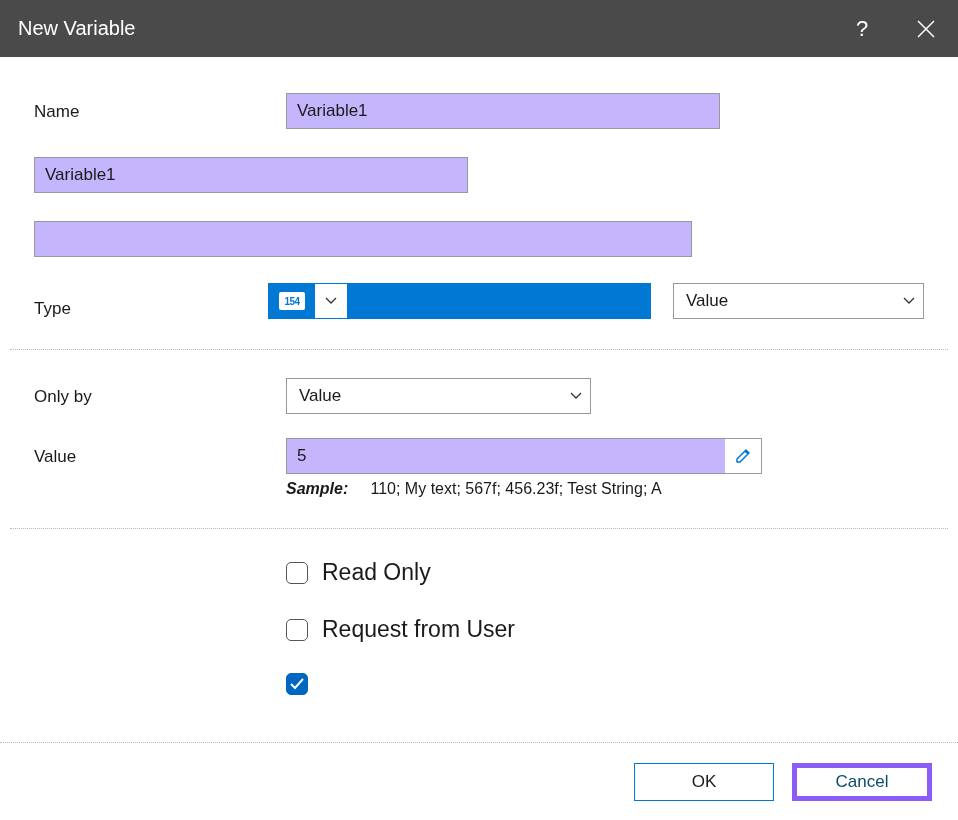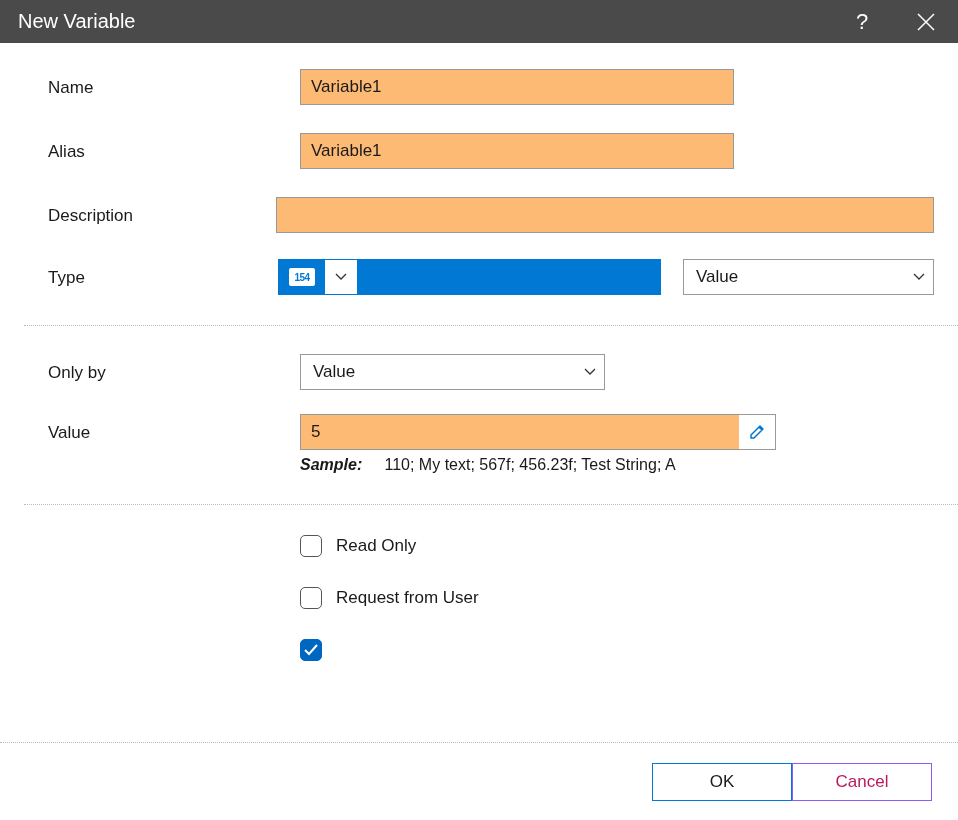--- a/index.html
+++ b/index.html
@@ -1,32 +1,32 @@
 <!DOCTYPE html>
 <html><head>
 <meta charset="utf-8">
 <style>
   * { box-sizing: border-box; }
   html, body { margin: 0; padding: 0; font-family: "Segoe UI", Arial, sans-serif; font-size: 17px; color: #1a1a1a; background: #fff; }
   .dialog { width: 958px; height: 820px; display: flex; flex-direction: column; }
-  .titlebar { background: #4a4a4a; color: #fff; height: 43px; display: flex; align-items: center; padding-left: 18px; }
+  .titlebar { background: #4a4a4a; color: #fff; height: 57px; display: flex; align-items: center; padding-left: 18px; }
   .titlebar-title { flex: 1; font-size: 20px; font-weight: 400; }
   .titlebar-btn { width: 64px; height: 57px; display: flex; align-items: center; justify-content: center; cursor: pointer; }
 
-  .body { flex: 1; padding: 0; overflow: hidden; margin-left: 24px; }
+  .body { flex: 1; padding: 10px; overflow: hidden; }
 
   .row { display: flex; align-items: center; padding: 0 24px; }
   .label { width: 252px; font-size: 17px; padding-top: 2px; }
   .field { flex: 1; }
-  input[type=text] { height: 36px; border: 1px solid #999; padding: 0 10px; font-size: 17px; font-family: inherit; color: #1a1a1a; background: #fdba74; }
+  input[type=text] { height: 36px; border: 1px solid #999; padding: 0 10px; font-size: 17px; font-family: inherit; color: #1a1a1a; background: #c4b5fd; }
 
   .row-name { margin-top: 26px; }
   .row-alias { margin-top: 28px; }
   .row-desc { margin-top: 28px; }
-  .row-type { margin-top: 26px; }
+  .row-type { margin-top: 26px; align-items: flex-end; }
   .row-initby { margin-top: 28px; }
   .row-value { margin-top: 24px; }
   .row-sample { margin-top: 6px; padding-left: 276px; font-size: 16px; }
 
   .w-small { width: 434px; }
   .w-full { width: 658px; }
   .w-med { width: 305px; }
 
   .divider { border-top: 1px dotted #bbb; margin: 30px 0 0 0; }
 
@@ -48,26 +48,26 @@
   .sample-label { font-weight: 700; display: inline-block; width: 80px; font-style: italic; }
   .sample-text { }
 
   .checkrow { display: flex; align-items: center; padding-left: 276px; }
   .checkrow.first { margin-top: 30px; }
   .checkrow + .checkrow { margin-top: 30px; text-align: center; }
   .checkbox { width: 22px; height: 22px; border: 1.5px solid #555; border-radius: 5px; margin-right: 14px; display: flex; align-items: center; justify-content: center; cursor: pointer; flex-shrink: 0; }
   .checkbox.checked { background: #0067c0; border-color: #0067c0; }
   .checkbox svg { display: none; }
   .checkbox.checked svg { display: block; }
-  .checklabel { font-size: 17px; cursor: pointer; }
+  .checklabel { font-size: 23px; cursor: pointer; }
 
-  .footer { height: 78px; border-top: 1px dotted #bbb; display: flex; align-items: center; justify-content: flex-end; padding-right: 26px; }
+  .footer { height: 78px; border-top: 1px dotted #bbb; display: flex; align-items: center; justify-content: flex-end; padding-right: 26px; gap: 18px; }
   .btn { width: 140px; height: 38px; display: inline-flex; align-items: center; justify-content: center; font-size: 17px; cursor: pointer; background: #fff; }
   .btn-ok { border: 1px solid #0078d4; color: #1a1a1a; }
-  .btn-cancel { border: 1px solid #8b5cf6; color: #be185d; }
+  .btn-cancel { border: 5px solid #8b5cf6; color: #0c4a6e; }
 </style>
 </head>
 <body>
 
 <div class="dialog">
 
   <div class="titlebar">
     <div class="titlebar-title">New Variable</div>
     <div class="titlebar-btn">
       <span style="font-size:22px;font-weight:300;">?</span>
@@ -80,26 +80,24 @@
   </div>
 
   <div class="body">
 
     <div class="row row-name">
       <div class="label">Name</div>
       <div class="field"><input type="text" class="w-small" value="Variable1" style=""></div>
     </div>
 
     <div class="row row-alias">
-      <div class="label">Alias</div>
       <div class="field"><input type="text" class="w-small" value="Variable1" style=""></div>
     </div>
 
     <div class="row row-desc">
-      <div class="label">Description</div>
       <div class="field"><input type="text" class="w-full" value="" style=""></div>
     </div>
 
     <div class="row row-type">
       <div class="label">Type</div>
       <div class="field" style="display:flex;">
         <div class="type-select">
           <span class="badge">154</span>
           <span class="caret-box">
             <svg width="12" height="8" viewBox="0 0 12 8">

